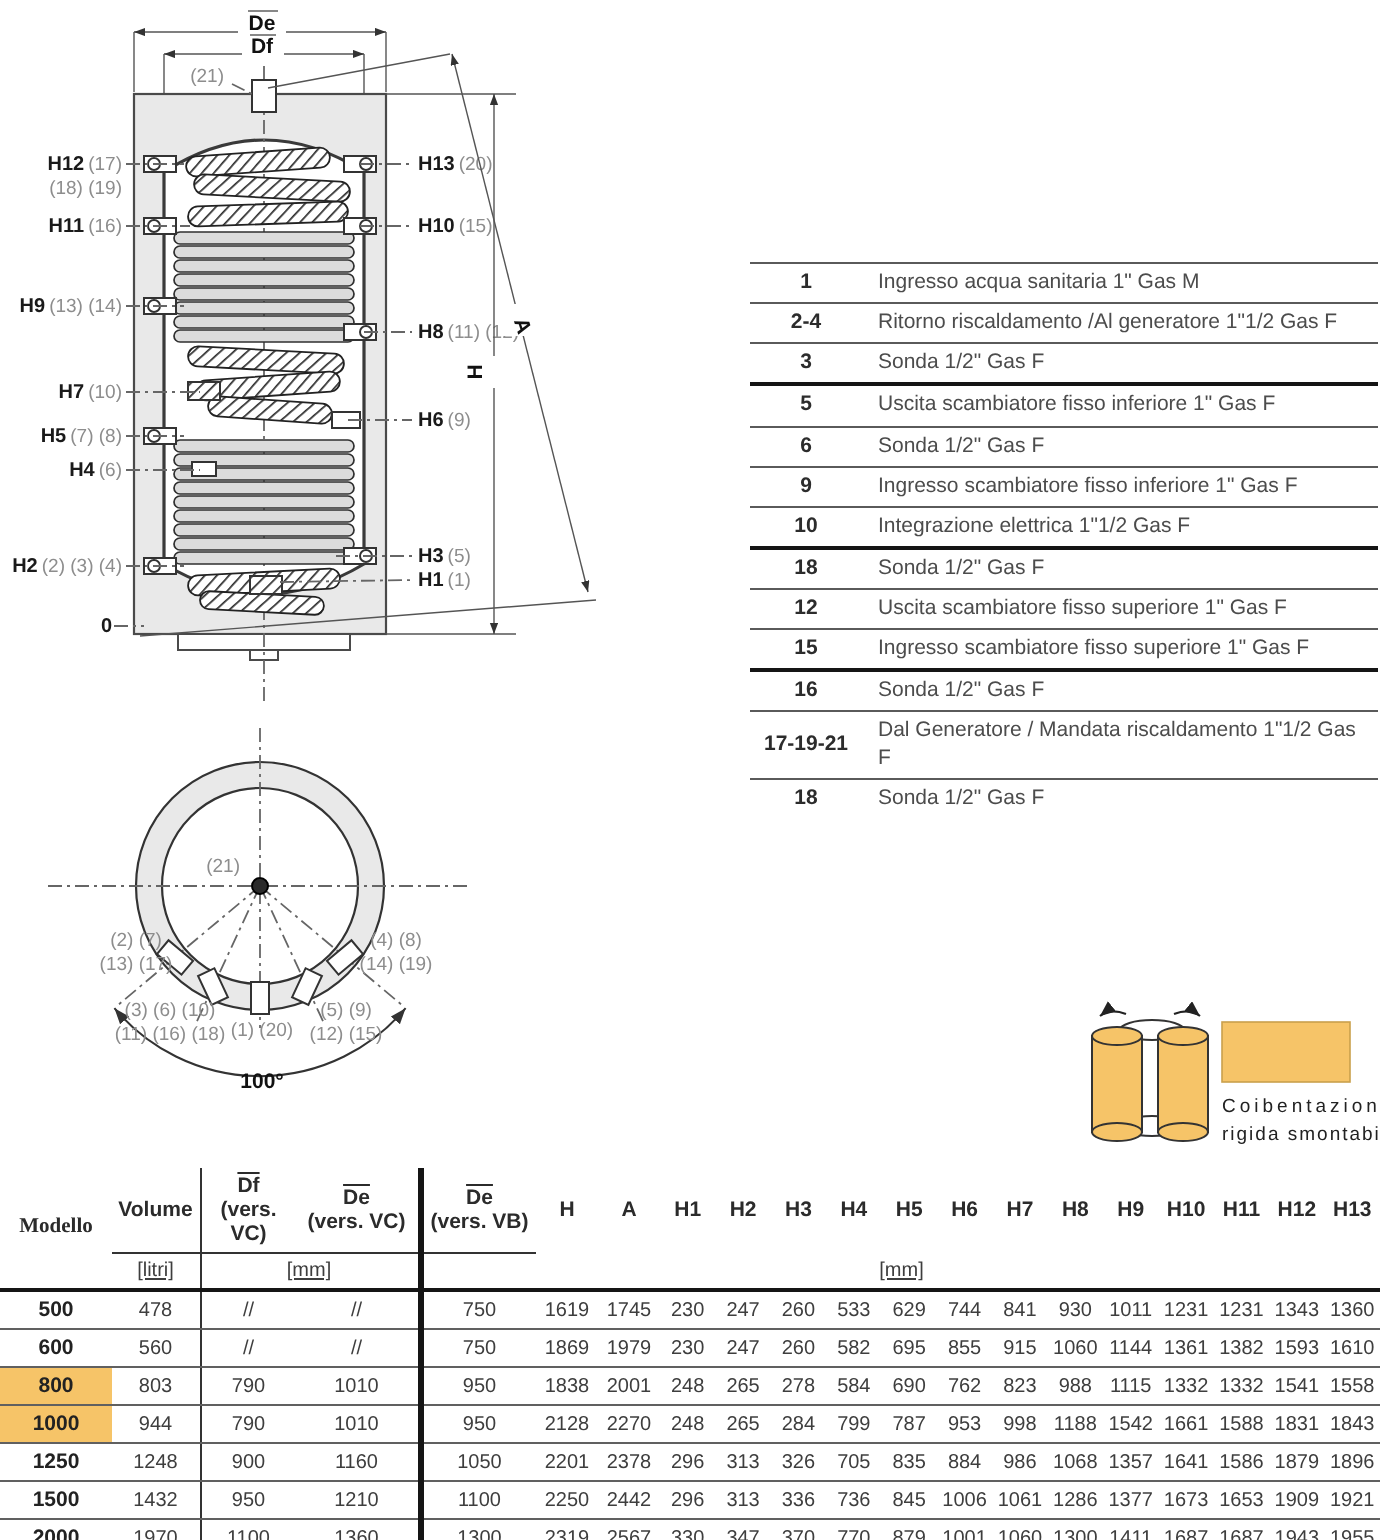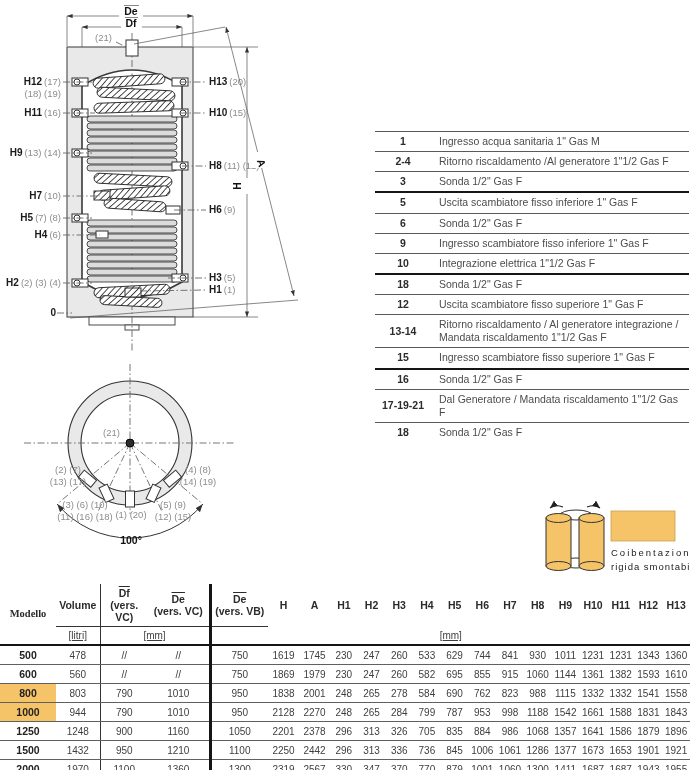--- a/index.html
+++ b/index.html
@@ -265,24 +265,20 @@
           <td class="num">10</td>
           <td class="desc">Integrazione elettrica 1"1/2 Gas F</td>
         </tr>
         <tr class="thick">
           <td class="num">18</td>
           <td class="desc">Sonda 1/2" Gas F</td>
         </tr>
         <tr>
           <td class="num">12</td>
           <td class="desc">Uscita scambiatore  fisso superiore  1" Gas F</td>
-        </tr>
-        <tr>
-          <td class="num">13-14</td>
-          <td class="desc">Ritorno riscaldamento / Al generatore integrazione / Mandata riscaldamento 1"1/2 Gas F</td>
         </tr>
         <tr>
           <td class="num">15</td>
           <td class="desc">Ingresso scambiatore fisso superiore  1" Gas F</td>
         </tr>
         <tr class="thick">
           <td class="num">16</td>
           <td class="desc">Sonda 1/2" Gas F</td>
         </tr>
         <tr>
@@ -508,21 +504,21 @@
           <td>313</td>
           <td>336</td>
           <td>736</td>
           <td>845</td>
           <td>1006</td>
           <td>1061</td>
           <td>1286</td>
           <td>1377</td>
           <td>1673</td>
           <td>1653</td>
-          <td>1901</td>
+          <td>1909</td>
           <td>1921</td>
         </tr>
         <tr>
           <th class="c-model">2000</th>
           <td>1970</td>
           <td class="vthin">1100</td>
           <td>1360</td>
           <td class="vthick">1300</td>
           <td>2319</td>
           <td>2567</td>

